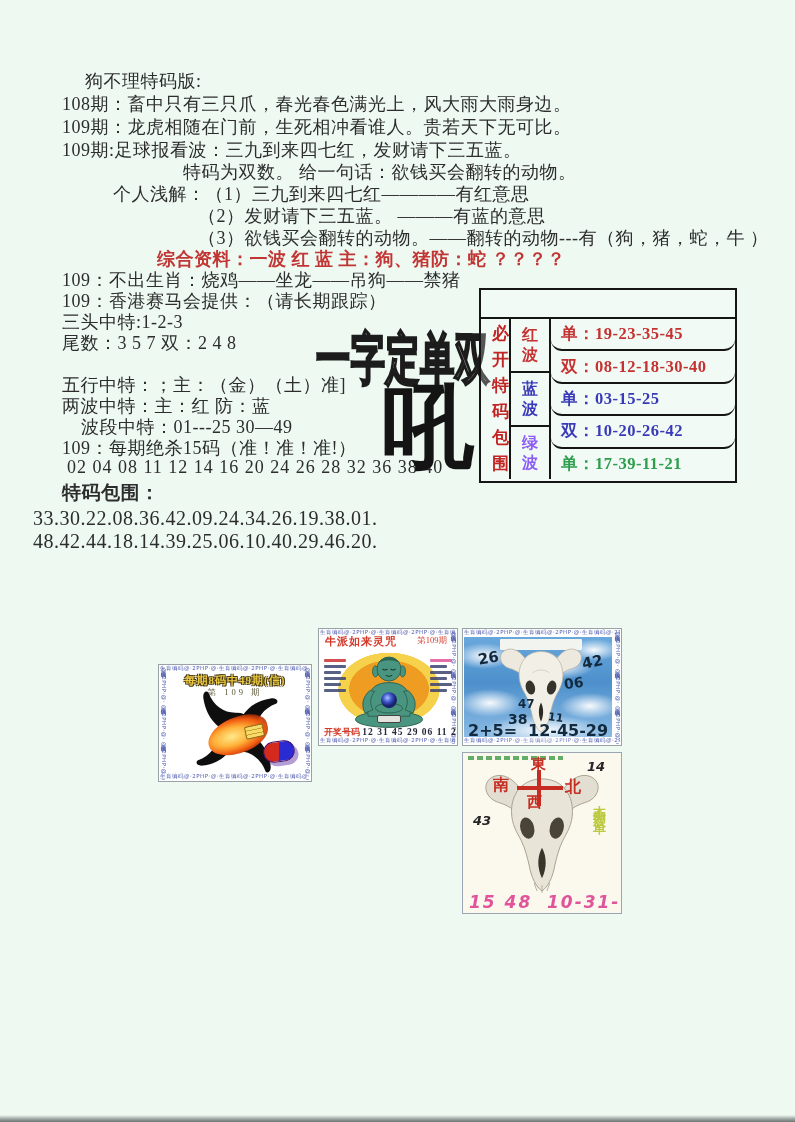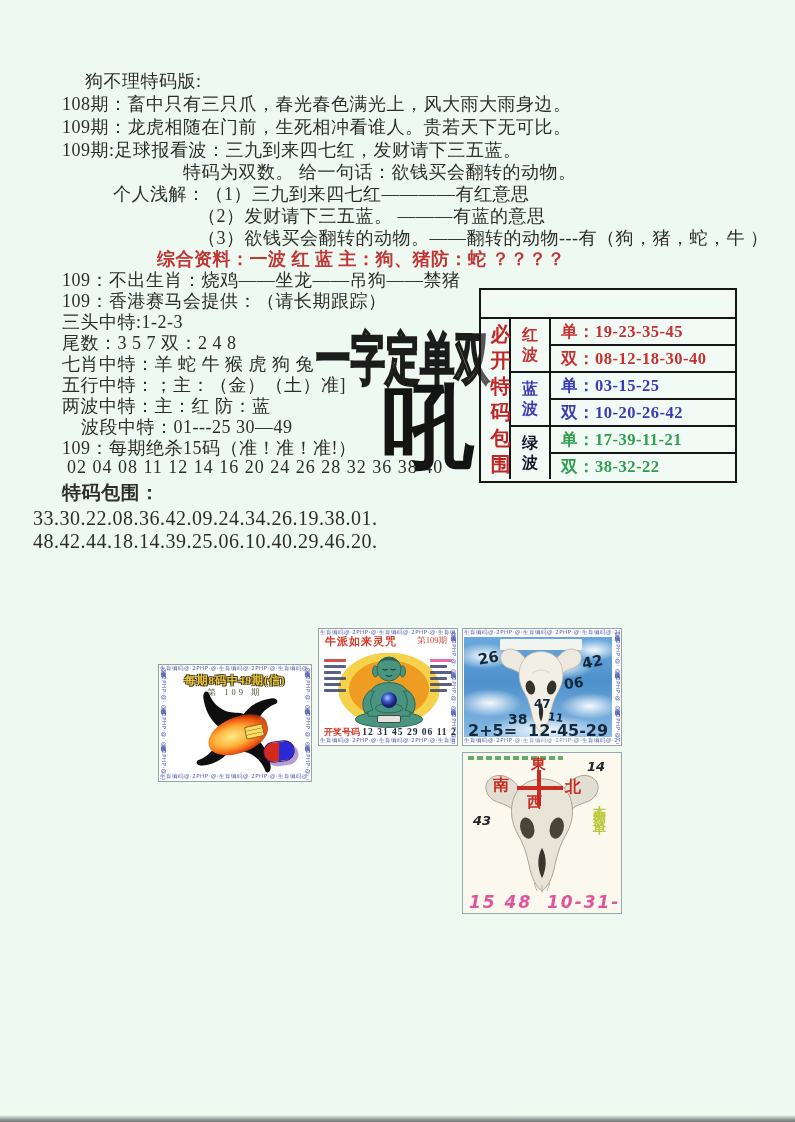--- a/index.html
+++ b/index.html
@@ -34,27 +34,27 @@
   .l20{top:480px; left:62px; font-size:19px; font-weight:bold;}
   .l21{top:507px; left:33px; font-size:20px;}
   .l22{top:530px; left:33px; font-size:20px;}
 
   
   .box-table{ position:absolute; left:479px; top:288px; width:258px; height:195px;
     border:2px solid #151515; background:rgba(255,255,255,.25); }
   .tbl-header{ height:29px; border-bottom:2px solid #151515; }
   .tbl-body{ display:flex; height:calc(100% - 31px); }
   .col-side{ width:30px; border-right:2px solid #151515; display:flex; align-items:center; justify-content:center; }
-  .side-label{ width:20px; text-align:center; word-break:break-all; font-size:20px; line-height:26px; font-weight:bold; color:#c22525;margin-left:11px; }
+  .side-label{ width:20px; text-align:center; word-break:break-all; font-size:17px; line-height:26px; font-weight:bold; color:#c22525;margin-left:11px; }
   .col-wave{ width:40px; border-right:2px solid #151515; display:flex; flex-direction:column; }
   .wave-cell{ flex:1; display:flex; align-items:center; justify-content:center; border-bottom:2px solid #151515; }
   .wave-cell:last-child{ border-bottom:none; }
   .wave-name{ width:18px; text-align:center; word-break:break-all; font-size:16px; line-height:20px; font-weight:bold; }
   .col-vals{ flex:1; display:flex; flex-direction:column; }
-  .val-cell{ flex:1; display:flex; align-items:center; padding-left:10px; font-size:16.5px; font-weight:600; border-bottom:2px solid #151515; letter-spacing:.5px;}
+  .val-cell{ flex:1; display:flex; align-items:center; padding-left:10px; font-size:16.5px; font-weight:600; border-bottom:2px solid #151515; letter-spacing:.5px;border-radius:11px;}
   .val-cell:last-child{ border-bottom:none; }
 
   
   .outline-word{ position:absolute; left:316px; top:322px; font-size:56px; font-weight:900;
     letter-spacing:1px; transform:scaleX(.61); transform-origin:left top;
     color:rgba(255,255,255,.05); -webkit-text-stroke:2.4px #1c1c1c; white-space:nowrap; }
   .roar{ position:absolute; left:382px; top:381px; font-size:92px; font-weight:900; color:#141414; line-height:1; }
 
   
   .card{ position:absolute; background:#fff; border:1px solid #9aa2a8; overflow:hidden; }
@@ -134,21 +134,20 @@
   <div class="tl l4">109期:足球报看波：三九到来四七红，发财请下三五蓝。</div>
   <div class="tl l5">特码为双数。 给一句话：欲钱买会翻转的动物。</div>
   <div class="tl l6">个人浅解：（1）三九到来四七红————有红意思</div>
   <div class="tl l7">（2）发财请下三五蓝。 ———有蓝的意思</div>
   <div class="tl l8">（3）欲钱买会翻转的动物。——翻转的动物---有（狗，猪，蛇，牛 ）</div>
   <div class="tl l9">综合资料：一波 红 蓝  主：狗、猪防：蛇 ？？？？</div>
   <div class="tl l10">109：不出生肖：烧鸡——坐龙——吊狗——禁猪</div>
   <div class="tl l11">109：香港赛马会提供：（请长期跟踪）</div>
   <div class="tl l12">三头中特:1-2-3</div>
   <div class="tl l13">尾数：3 5 7 双：2 4 8</div>
-  <div class="tl l14">七肖中特：羊 蛇 牛 猴 虎 狗 兔</div>
   <div class="tl l15">五行中特：；主：（金）（土）准]</div>
   <div class="tl l16">两波中特：主：红 防：蓝</div>
   <div class="tl l17">波段中特：01---25  30—49</div>
   <div class="tl l18">109：每期绝杀15码（准！准！准!）</div>
   <div class="tl l19">02 04 08 11 12 14 16 20 24 26 28 32 36 38 40</div>
   <div class="tl l20">特码包围：</div>
   <div class="tl l21">33.30.22.08.36.42.09.24.34.26.19.38.01.</div>
   <div class="tl l22">48.42.44.18.14.39.25.06.10.40.29.46.20.</div>
 
   <div class="outline-word">一字定单双</div>
@@ -161,30 +160,29 @@
         <div class="side-label" style="color: rgb(194, 37, 37);">必开特码包围</div>
       </div>
       <div class="col-wave">
         <div class="wave-cell">
           <div class="wave-name" style="color: rgb(196, 50, 50);">红波</div>
         </div>
         <div class="wave-cell">
           <div class="wave-name" style="color: rgb(58, 58, 184);">蓝波</div>
         </div>
         <div class="wave-cell">
-          <div class="wave-name" style="color: #0f172a;">绿波</div>
+          <div class="wave-name" style="color: #8b5cf6;">绿波</div>
         </div>
       </div>
       <div class="col-vals">
         <div class="val-cell" style="color: rgb(196, 50, 50);">单：19-23-35-45</div>
         <div class="val-cell" style="color: rgb(196, 50, 50);">双：08-12-18-30-40</div>
         <div class="val-cell" style="color: rgb(58, 58, 184);">单：03-15-25</div>
         <div class="val-cell" style="color: rgb(58, 58, 184);">双：10-20-26-42</div>
         <div class="val-cell" style="color: rgb(46, 158, 78);">单：17-39-11-21</div>
-        <div class="val-cell" style="color: rgb(46, 158, 78);">双：38-32-22</div>
       </div>
     </div>
   </div>
 
   <div class="card card1">
     <div class="strip h top">生肖编码@·2PHP·@·生肖编码@·2PHP·@·生肖编码@·2PHP·@·生肖编码@·2PHP·@·生肖编码@·2PHP·@·生肖编码@·2PHP·@</div>
     <div class="strip h bot">生肖编码@·2PHP·@·生肖编码@·2PHP·@·生肖编码@·2PHP·@·生肖编码@·2PHP·@·生肖编码@·2PHP·@·生肖编码@·2PHP·@</div>
     <div class="strip v left">生肖编码@·2PHP·@·生肖编码@·2PHP·@·生肖编码@·2PHP·@·生肖编码@·2PHP·@·生肖编码@·2PHP·@·生肖编码@·2PHP·@</div>
     <div class="strip v right">生肖编码@·2PHP·@·生肖编码@·2PHP·@·生肖编码@·2PHP·@·生肖编码@·2PHP·@·生肖编码@·2PHP·@·生肖编码@·2PHP·@</div>
     <div class="c1-title">每期8码中49期(信)</div>
@@ -275,21 +273,21 @@
           <path d="M60,12 C79,12 91,26 91,45 C91,59 85,67 81,75 C77,83 75,92 73,100 C71,112 66,122 60,126 C54,122 49,112 47,100 C45,92 43,83 39,75 C35,67 29,59 29,45 C29,26 41,12 60,12 Z" fill="#f2efe7"></path>
         </g>
         <ellipse cx="45" cy="63" rx="6.5" ry="10" fill="#37332b" transform="rotate(-14 45 63)"></ellipse>
         <ellipse cx="75" cy="63" rx="6.5" ry="10" fill="#37332b" transform="rotate(14 75 63)"></ellipse>
         <path d="M60,84 C64,92 64,102 60,111 C56,102 56,92 60,84 Z" fill="#2c2822"></path>
         <path d="M48,42 q12,-8 24,0" stroke="#cfc8b6" fill="none"></path>
       </svg>
       <div class="hand" style="left:14px;  top:12px; font-size:15px; transform:rotate(-10deg);">26</div>
       <div class="hand" style="left:118px; top:16px; font-size:15px; transform:rotate(-12deg);">42</div>
       <div class="hand" style="left:100px; top:38px; font-size:14px; transform:rotate(-8deg);">06</div>
-      <div class="hand" style="left:70px;  top:60px; font-size:12px;">47</div>
+      <div class="hand" style="left:54px;  top:60px; font-size:12px;">47</div>
       <div class="hand" style="left:44px;  top:74px; font-size:14px;">38</div>
       <div class="hand" style="left:84px;  top:74px; font-size:11px; transform:rotate(8deg);">11</div>
       <div class="hand" style="left:4px;   top:84px; font-size:16px;">2+5=</div>
       <div class="hand" style="left:64px;  top:84px; font-size:16px;">12-45-29</div>
     </div>
   </div>
 
   <div class="card card4">
     <div class="green-ticks"></div>
     <svg class="skull4" viewBox="0 0 120 130">

